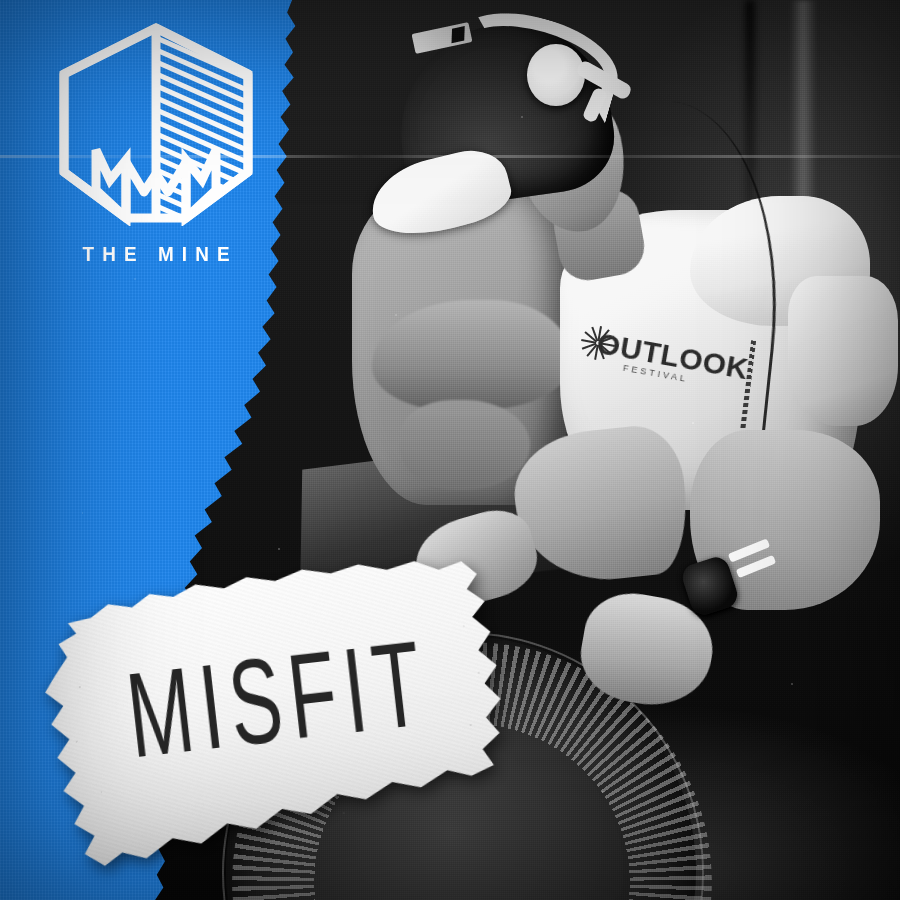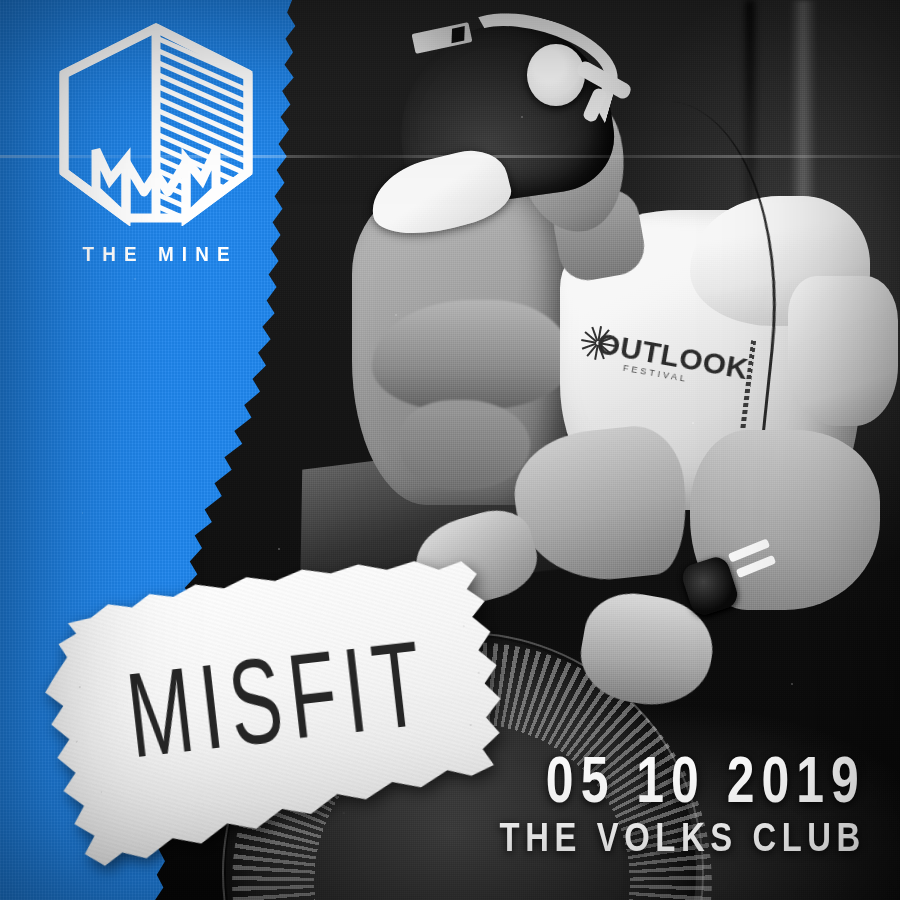--- a/index.html
+++ b/index.html
@@ -504,19 +504,15 @@
     </svg>
     <div class="logo-word">THE MINE</div>
   </div>
 
   <div class="paper-wrap">
     <div class="paper"></div>
     <div class="paper-fibre"></div>
     <div class="misfit">MISFIT</div>
   </div>
 
-  <div class="event-info">
-    <div class="event-date">05 10 2019</div>
-    <div class="event-venue">THE VOLKS CLUB</div>
-  </div>
 
   <div class="vignette"></div>
 </div>
 
 </body></html>

